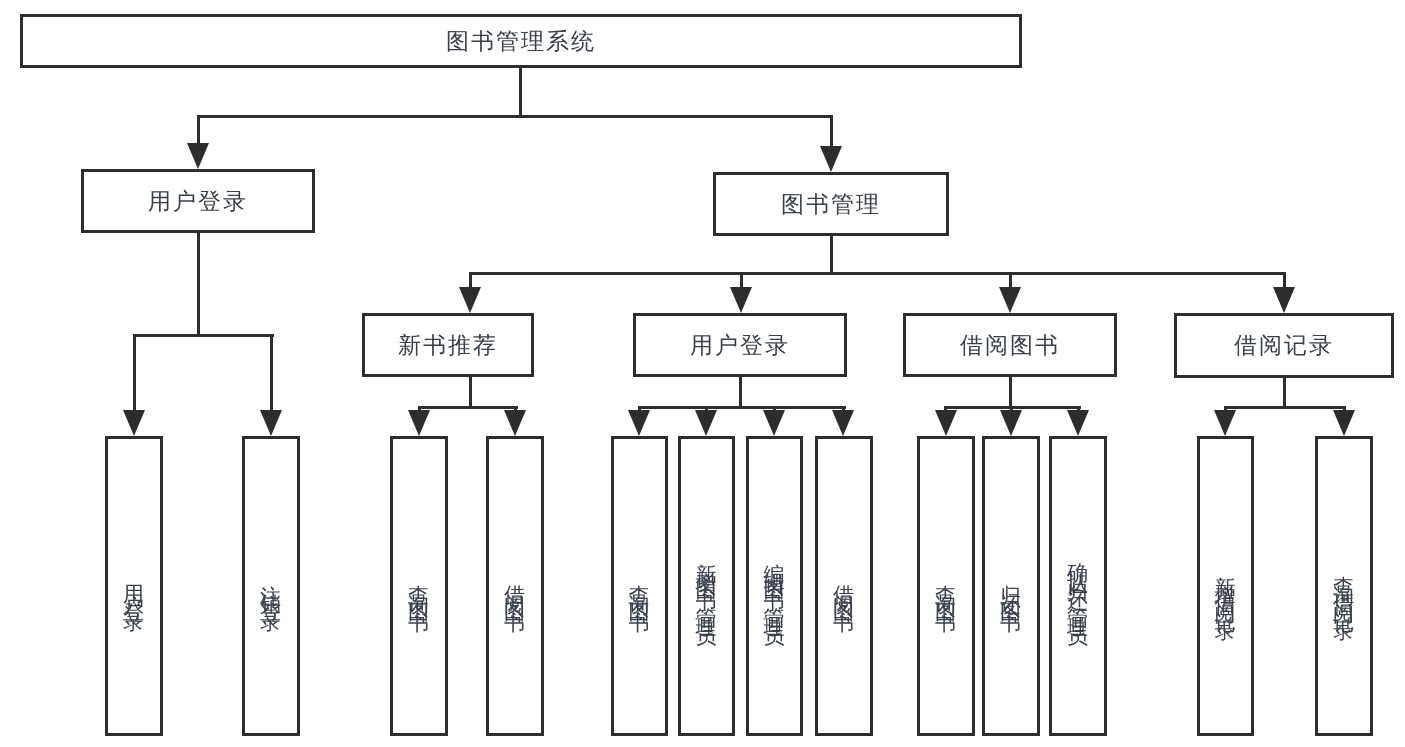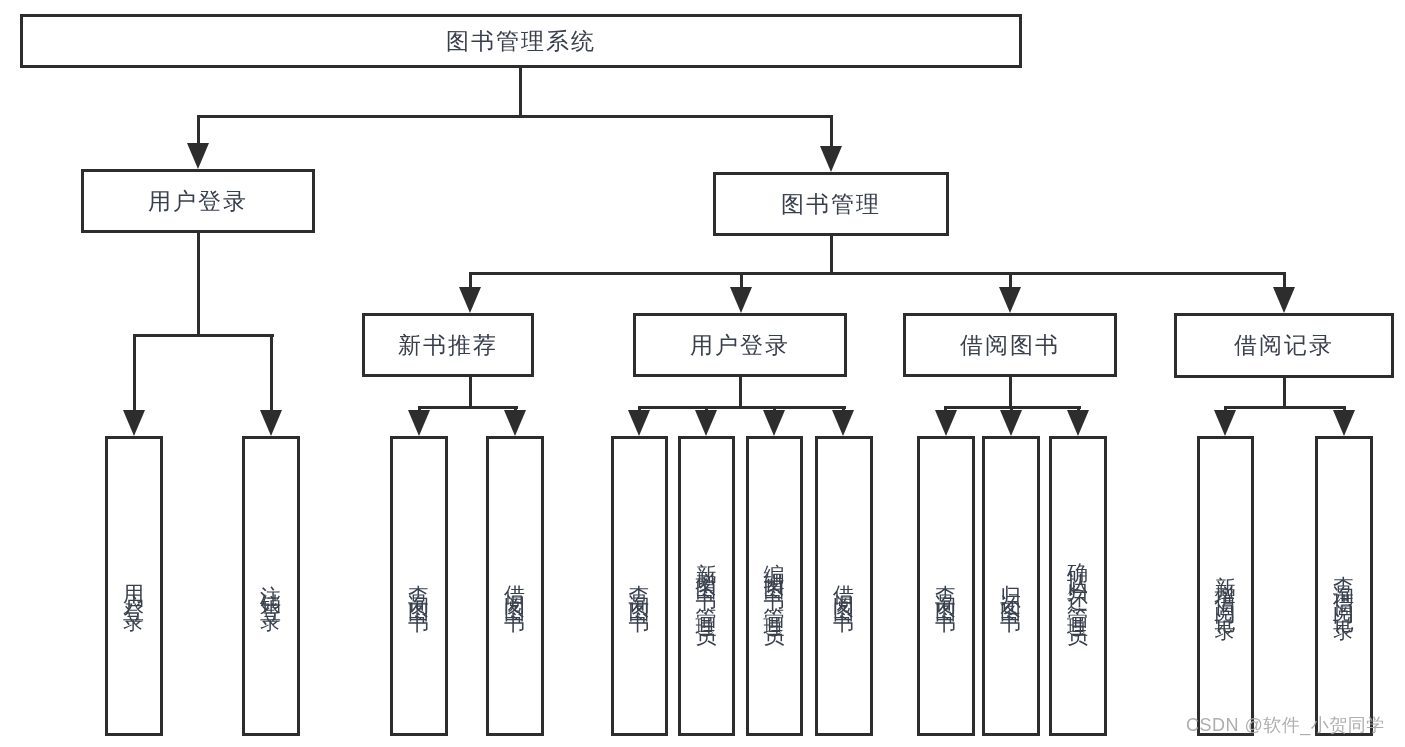--- a/index.html
+++ b/index.html
@@ -188,15 +188,14 @@
     <span class="vtext">确认归还（管理员）</span>
   </div>
 
   <div class="leaf" style="left:1197px;width:57px;">
     <span class="vtext">新增借阅记录</span>
   </div>
   <div class="leaf" style="left:1315px;width:58px;">
     <span class="vtext">查询借阅记录</span>
   </div>
 
-  <div class="watermark">CSDN @软件_小贺同学</div>
 
 </div>
 
 </body></html>

